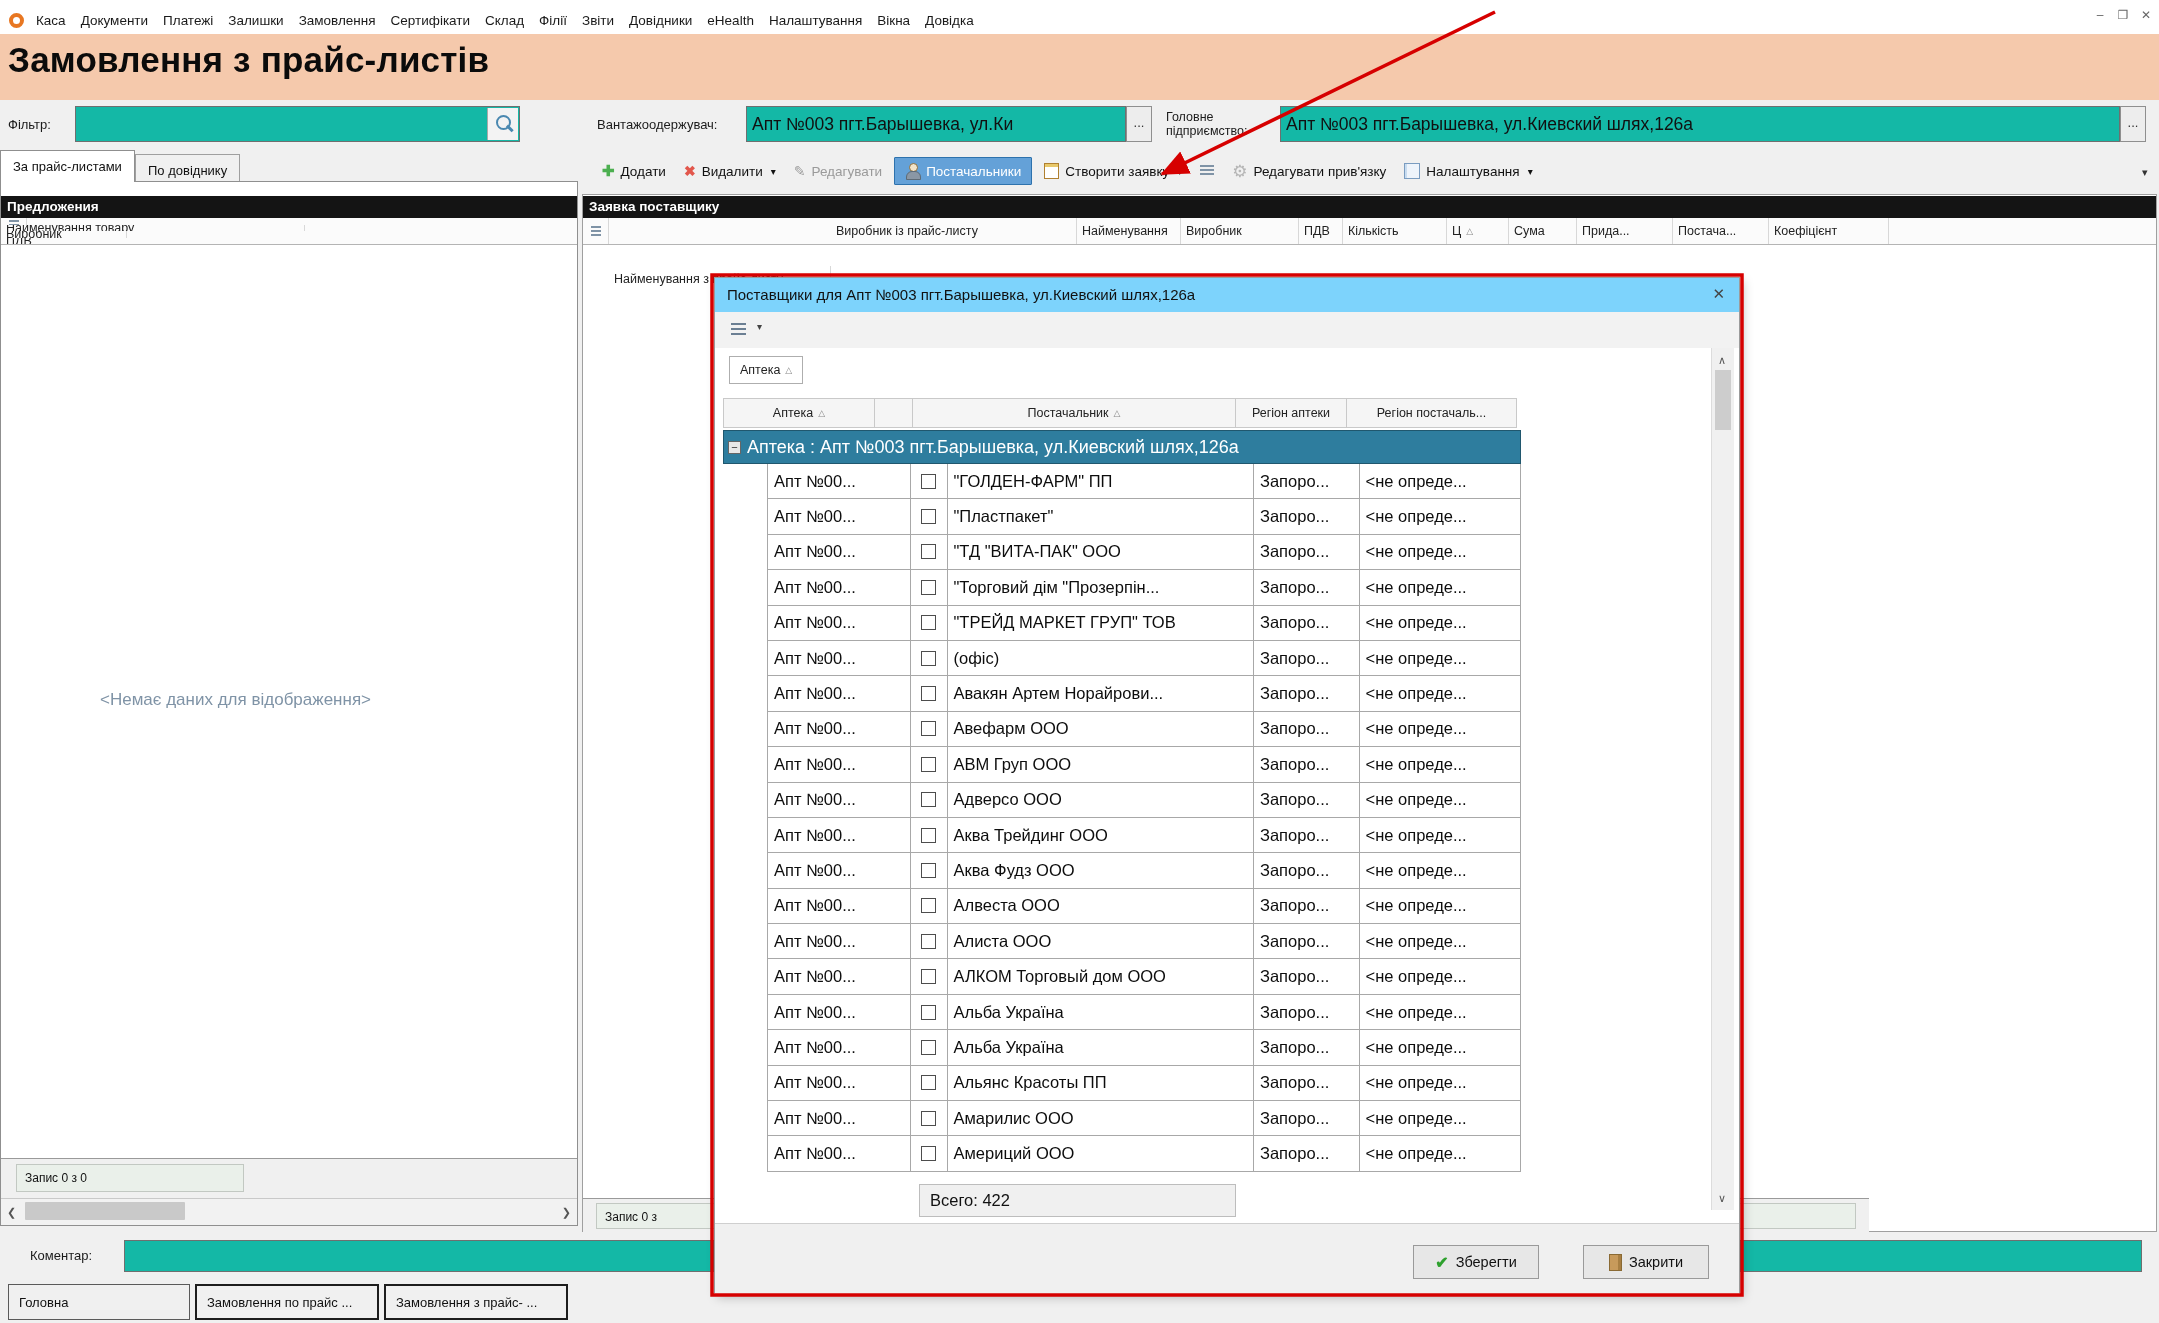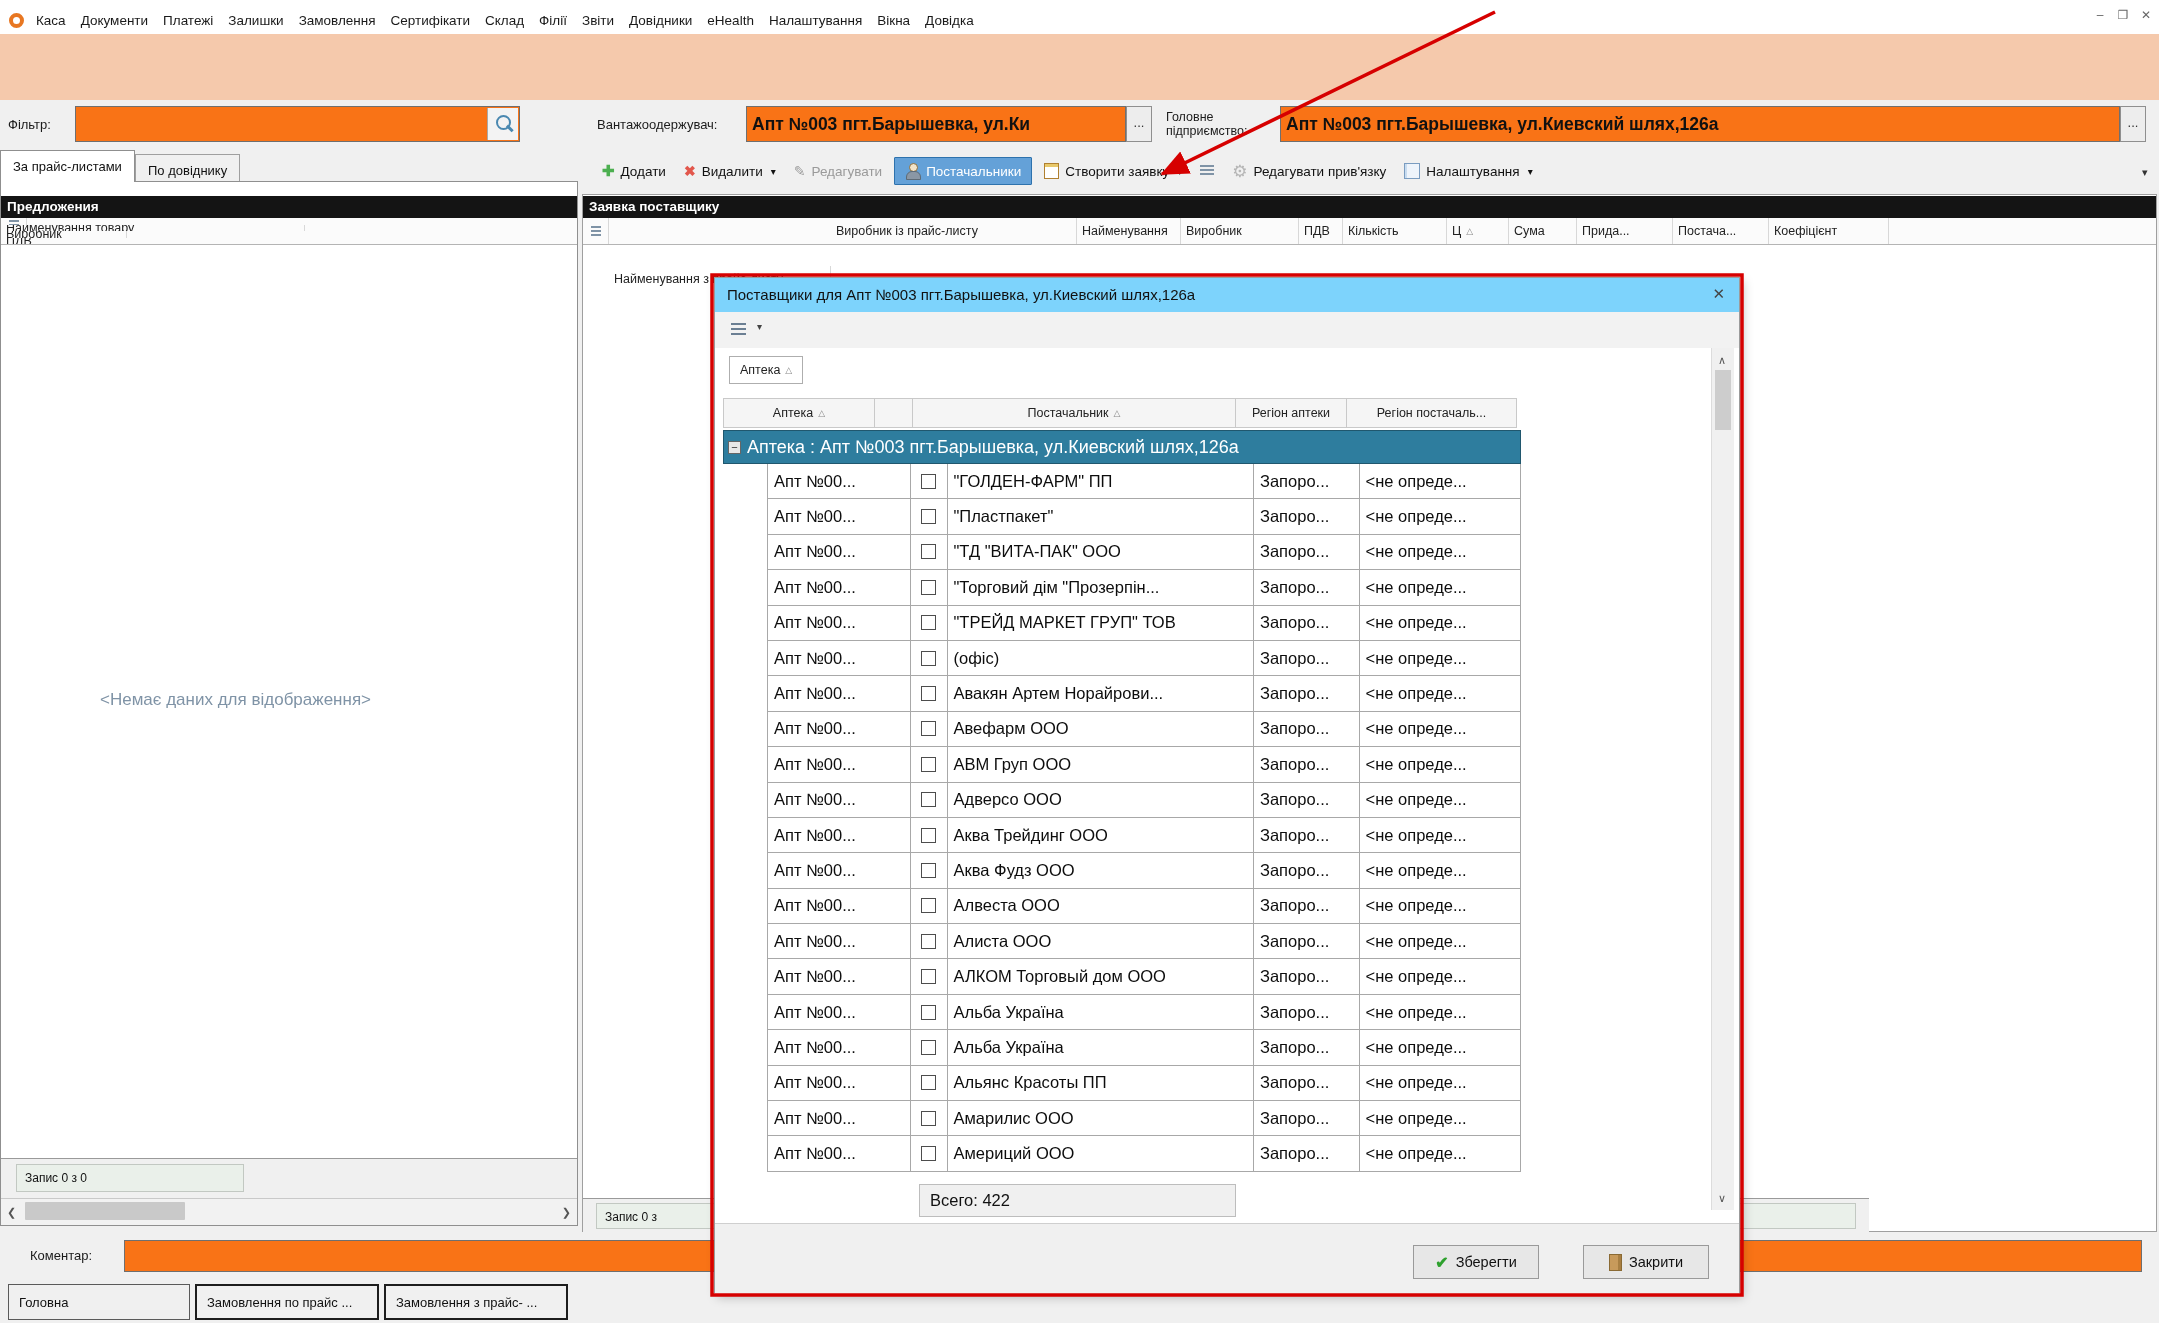--- a/index.html
+++ b/index.html
@@ -12,21 +12,21 @@
   #applogo{width:15px;height:15px;border:4px solid #e87722;border-radius:50%;margin:0 12px 0 9px;box-sizing:border-box;}
   .menu-item{font-size:13.5px;color:#1a1a1a;margin-right:15px;white-space:nowrap;cursor:default;}
   #wincontrols{position:absolute;right:6px;top:8px;display:flex;gap:9px;color:#666;font-size:12px;}
   #wincontrols span{width:14px;text-align:center;cursor:default;}
   
   #titleband{left:0;top:34px;width:2159px;height:66px;background:#f5c9ac;}
   #pagetitle{left:8px;top:40px;font-size:35px;font-weight:800;color:#0b0b0b;letter-spacing:.2px;}
   
   .lbl{font-size:13px;color:#1b1b1b;}
   .lbl-sm{font-size:12.5px;color:#1b1b1b;line-height:14px;}
-  .inputbox{background:#f97316;border:1px solid #6f6f6f;box-sizing:border-box;font-weight:bold;}
+  .inputbox{background:#14b8a6;border:1px solid #6f6f6f;box-sizing:border-box;}
   .bigval{font-size:17.5px;color:#111;white-space:nowrap;overflow:hidden;line-height:34px;padding-left:5px;}
   .dots-btn{background:#ededed;border:1px solid #8f8f8f;box-sizing:border-box;font-size:13px;color:#333;text-align:center;line-height:32px;cursor:pointer;}
   #magbtn{position:absolute;right:1px;top:1px;width:30px;height:32px;background:#f3f3f3;border-left:1px solid #a9a9a9;cursor:pointer;}
   .mag{position:absolute;left:8px;top:7px;width:11px;height:11px;border:2px solid #4a88b0;border-radius:50%;}
   .mag-h{position:absolute;left:18px;top:19px;width:8px;height:2.5px;background:#4a88b0;transform:rotate(45deg);}
   
   .ltab{box-sizing:border-box;font-size:13px;color:#111;display:flex;align-items:center;padding:0 12px;cursor:pointer;}
   #ltab1{left:0;top:150px;height:32px;background:#fff;border:1px solid #8f8f8f;border-bottom:none;z-index:3;}
   #ltab2{left:135px;top:154px;height:32px;background:#f0f0f0;border:1px solid #9f9f9f;border-bottom:none;}
   
@@ -124,20 +124,21 @@
         <span class="menu-item">Довідка</span>
       </span>
   </div>
   <div id="wincontrols">
     <span>–</span>
     <span>❐</span>
     <span>✕</span>
   </div>
 
   <div class="abs" id="titleband"></div>
+  <div class="abs" id="pagetitle">Замовлення з прайс-листів</div>
 
   <div class="abs lbl" style="left:8px;top:117px;">Фільтр:</div>
   <div class="abs inputbox" style="left:75px;top:106px;width:445px;height:36px;">
     <div id="magbtn">
       <span class="mag"></span>
       <span class="mag-h"></span>
     </div>
   </div>
   <div class="abs lbl" style="left:597px;top:117px;">Вантажоодержувач:</div>
   <div class="abs inputbox" style="left:746px;top:106px;width:380px;height:36px;">

